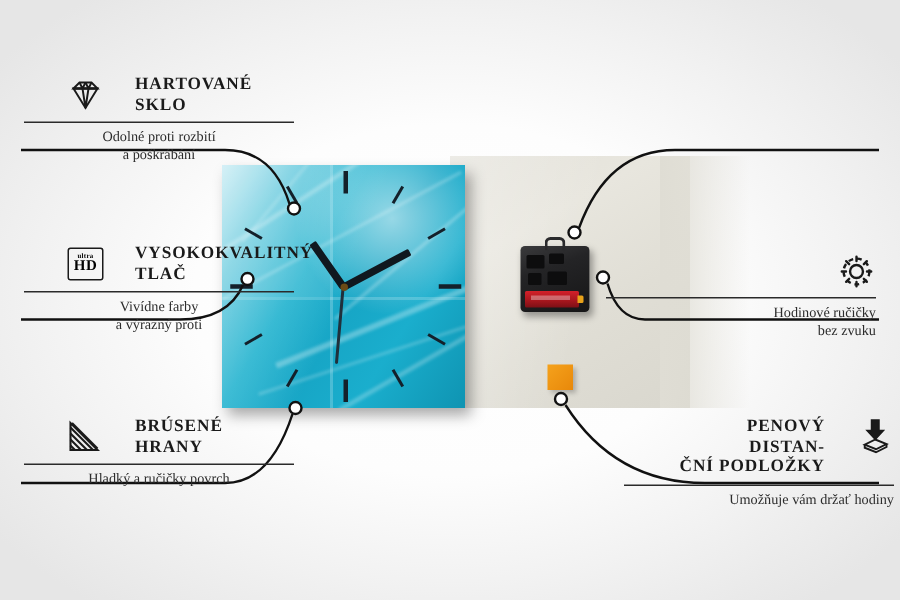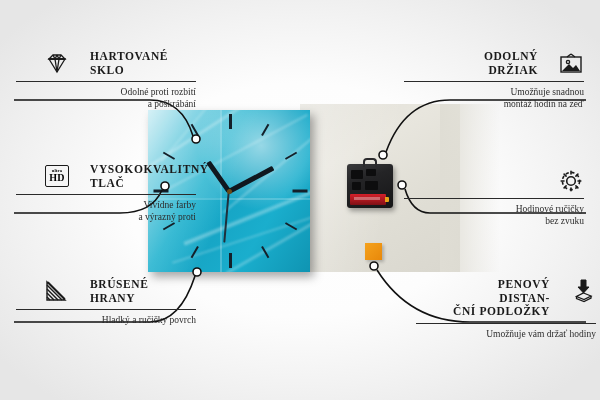--- a/index.html
+++ b/index.html
@@ -117,21 +117,21 @@
   .feature { position:absolute; width:180px; }
   .feature .head { display:flex; align-items:flex-start; gap:20px;margin-left:28px; }
   .feature .titles { display:flex; flex-direction:column; }
   .feature .t-line { font-size:11.5px; font-weight:bold; letter-spacing:.6px; color:#1a1a1a; line-height:13.5px; }
   .feature .rule { height:1px; background:#2a2a2a; margin:4px 0 4px; }
   .feature .desc { font-size:9.5px; color:#2c2c2c; line-height:12px; }
   .feature .ico { width:26px; height:26px; flex:0 0 26px; display:flex; align-items:center; justify-content:center;font-family:Liberation Serif, serif; }
 
   .feature.left .head { justify-content:flex-start; }
   .feature.left .titles { align-items:flex-start; }
-  .feature.left .desc { text-align:right; }
+  .feature.left .desc { text-align:center; }
 
   .feature.right .head { flex-direction:row; justify-content:flex-end; }
   .feature.right .titles { align-items:flex-end; }
   .feature.right .t-line { text-align:right; }
   .feature.right .desc { text-align:right; }
 
   
   #f-glass   { left:16px;  top:50px; }
   #f-print   { left:16px;  top:163px; }
   #f-edges   { left:16px;  top:278px; }
@@ -281,41 +281,20 @@
         <span class="t-line">BRÚSENÉ</span>
         <span class="t-line">HRANY</span>
       </span>
     </div>
     <div class="rule"></div>
     <div class="desc">
       <div>Hladký a ručičky povrch</div>
     </div>
   </div>
 
-  <div class="feature right" id="f-holder">
-    <div class="head">
-      <span class="titles">
-        <span class="t-line">ODOLNÝ</span>
-        <span class="t-line">DRŽIAK</span>
-      </span>
-      <span class="ico">
-        <svg width="26" height="22" viewBox="0 0 26 22" stroke="#1a1a1a" stroke-width="1.4" fill="none">
-          <rect x="3" y="5" width="20" height="15"></rect>
-          <path d="M13,2 L9,5 M13,2 L17,5"></path>
-          <circle cx="10" cy="10" r="1.6"></circle>
-          <path d="M4,19 L11,12 L15,16 L18,13 L22,19 Z" fill="#1a1a1a" stroke="none"></path>
-        </svg>
-      </span>
-    </div>
-    <div class="rule"></div>
-    <div class="desc">
-      <div>Umožňuje snadnou</div>
-      <div>montáž hodin na zeď</div>
-    </div>
-  </div>
 
   <div class="feature right" id="f-mech">
     <div class="head">
       <span class="ico">
         <svg width="26" height="26" viewBox="0 0 26 26" stroke="#1a1a1a" stroke-width="1.6" fill="none">
           <circle cx="13" cy="13" r="4.3"></circle>
           <path d="M13,3.2 L13,6 M13,20 L13,22.8 M3.2,13 L6,13 M20,13 L22.8,13
                    M6.1,6.1 L8.1,8.1 M17.9,17.9 L19.9,19.9
                    M19.9,6.1 L17.9,8.1 M8.1,17.9 L6.1,19.9" stroke-linecap="round"></path>
           <circle cx="13" cy="13" r="8.6" stroke-dasharray="3.2 2.6"></circle>

